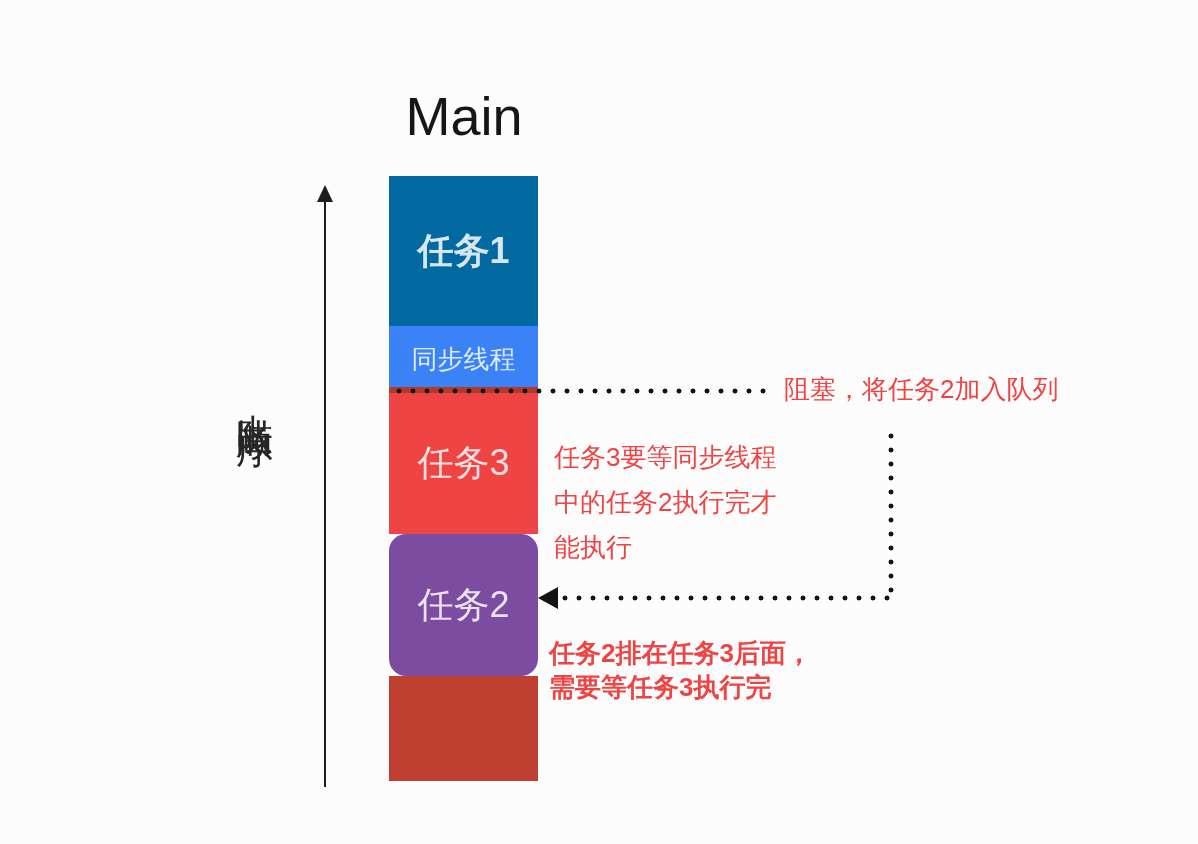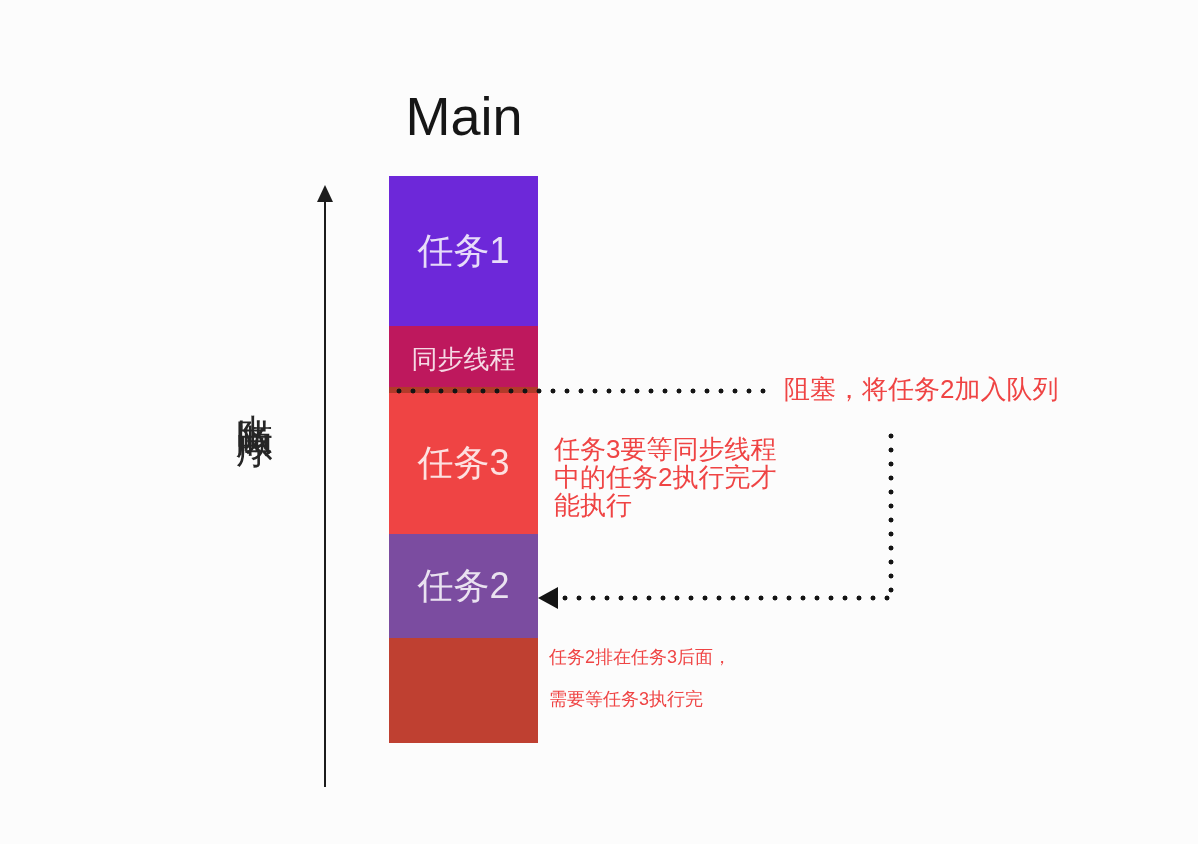--- a/index.html
+++ b/index.html
@@ -39,21 +39,21 @@
   .column{
     position:absolute;left:389px;top:155px;width:149px;
   }
   .block{
     width:100%;display:flex;align-items:center;justify-content:center;
     color:rgba(255,255,255,0.84);
   }
   .block-1{height:150px;font-size:36px;}
   .block-2{height:66px;font-size:26px;}
   .block-3{height:142px;font-size:36px;}
-  .block-4{height:104px;font-size:36px;}
+  .block-4{height:142px;font-size:36px;border-radius:17px;}
   .block-5{height:105px;font-size:36px;}
 
   
   .boundary-strip{
     position:absolute;left:389px;top:366px;width:149px;height:6px;
   }
 
   
   .dots-h{
     position:absolute;height:6px;
@@ -71,39 +71,39 @@
 
   .return-arrowhead{
     position:absolute;left:538px;top:566px;width:0;height:0;
     border-top:11px solid transparent;border-bottom:11px solid transparent;
     border-right:20px solid #141414;
   }
 
   
   .note{position:absolute;color:#ef4444;white-space:pre-line;}
   .note-block{left:784px;top:351px;font-size:26px;}
-  .note-task3{left:554px;top:414px;font-size:26px;line-height:28px;}
-  .note-task2{left:549px;top:615px;font-size:18px;line-height:42px;}
+  .note-task3{left:554px;top:414px;font-size:26px;line-height:45px;}
+  .note-task2{left:549px;top:615px;font-size:26px;line-height:34px;font-weight:bold;}
 </style>
 </head>
 <body>
 
 <div class="stage">
 
   <div class="main-title">Main</div>
 
   <div class="axis-line"></div>
   <div class="axis-arrowhead"></div>
   <div class="axis-label">出队顺序</div>
 
   <div class="column">
-    <div class="block block-1" style="background-color: #6d28d9;">
+    <div class="block block-1" style="background-color: #0369a1; font-weight: bold;">
       <span>任务1</span>
     </div>
-    <div class="block block-2" style="background-color: #be185d;">
+    <div class="block block-2" style="background-color: #3b82f6;">
       <span>同步线程</span>
     </div>
     <div class="block block-3" style="background-color: #ef4444;">
       <span>任务3</span>
     </div>
     <div class="block block-4" style="background-color: rgb(123, 76, 160);">
       <span>任务2</span>
     </div>
     <div class="block block-5" style="background-color: rgb(191, 64, 49);">
       <span></span>

